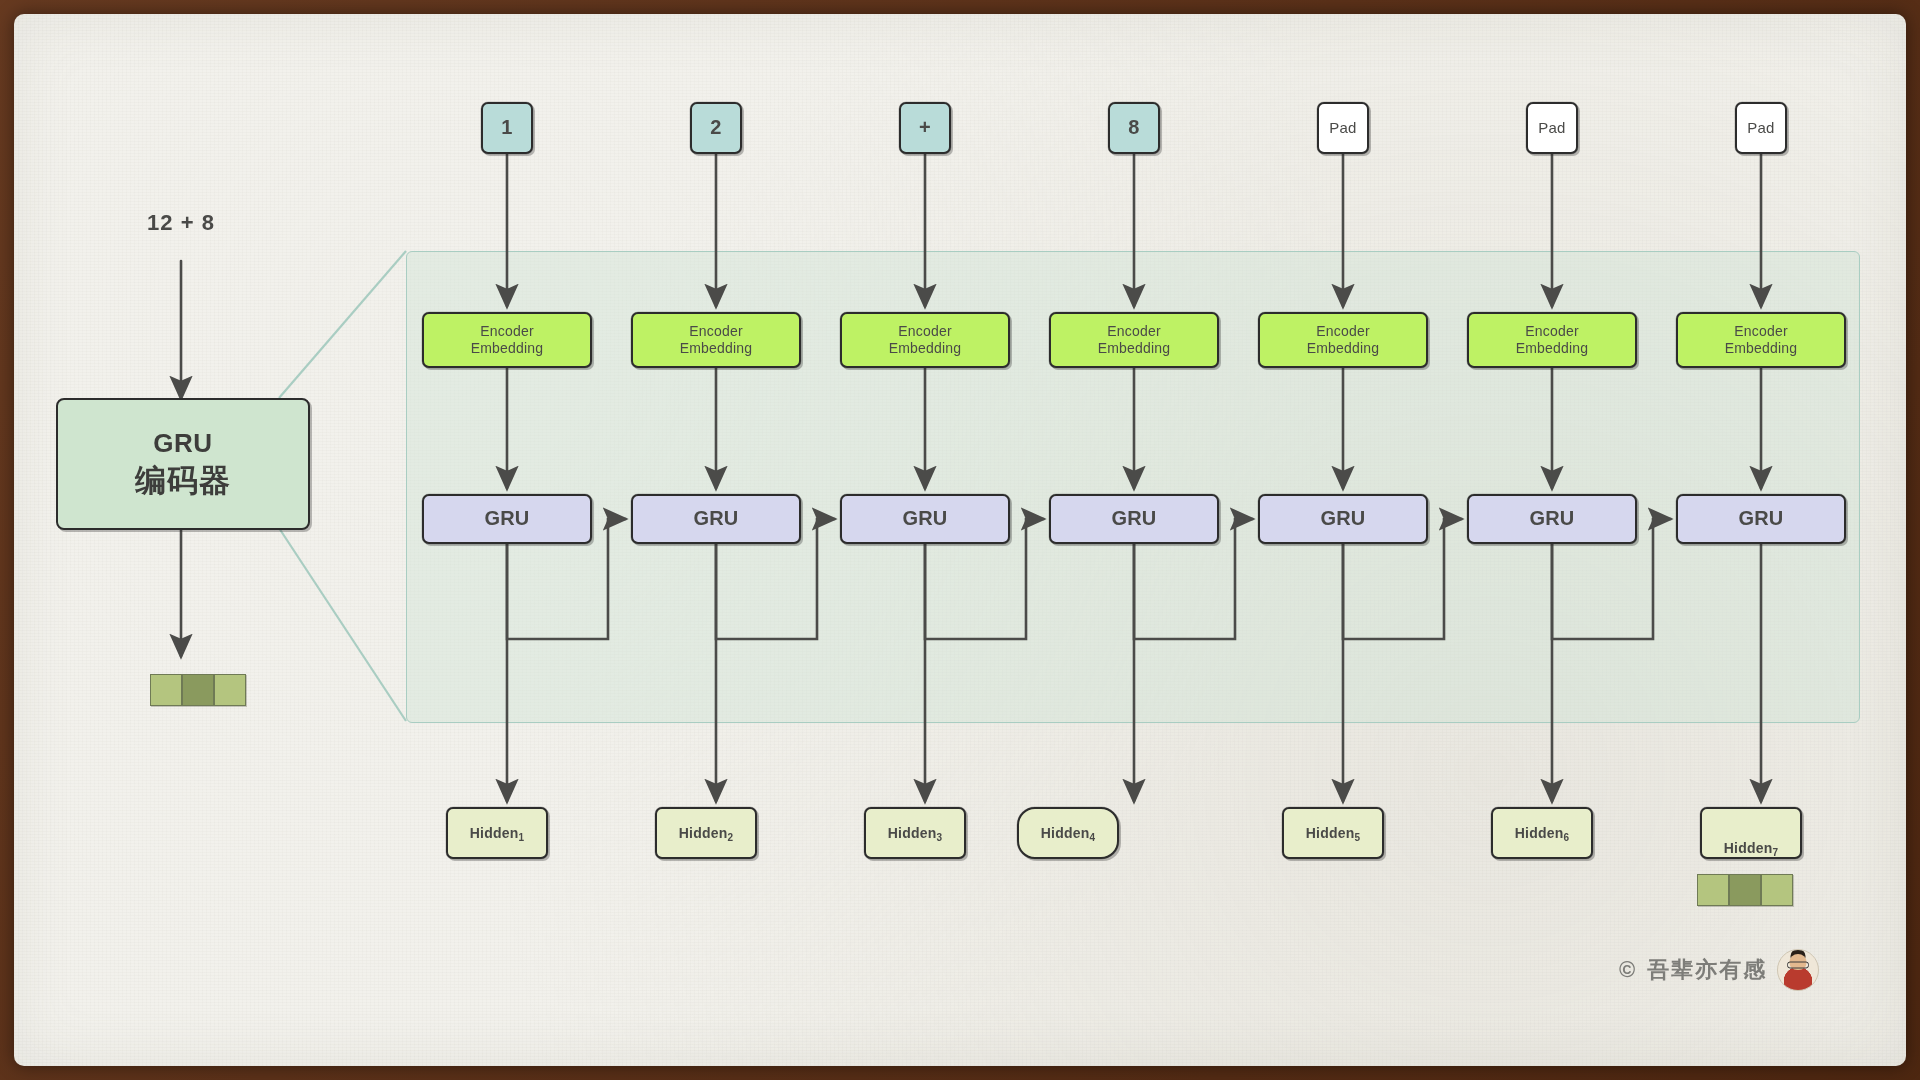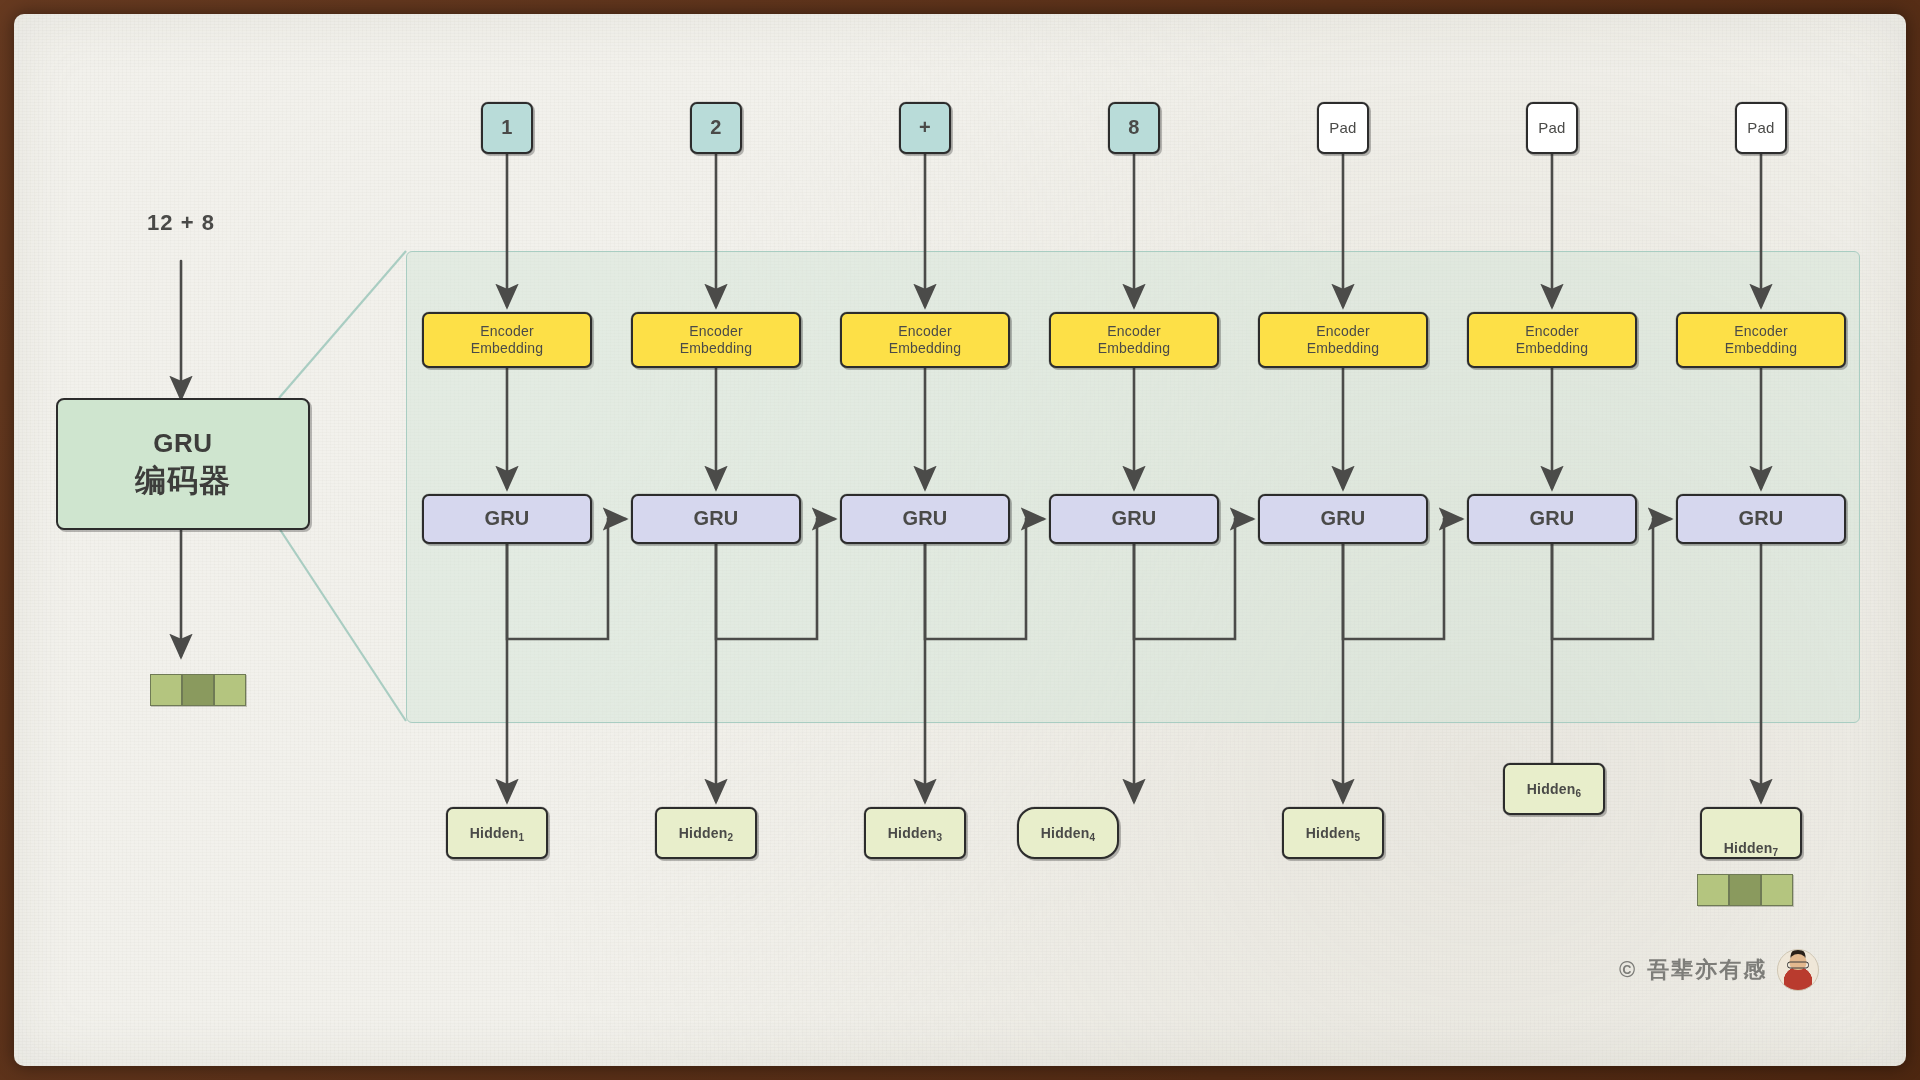--- a/index.html
+++ b/index.html
@@ -45,21 +45,21 @@
     color:#4a4a48;
     border:2.2px solid #2c2c2c;
     border-radius:7px;
     box-shadow:2px 2px 0 rgba(40,40,40,.30), 0 0 0 .5px rgba(40,40,40,.25);
     text-align:center;
     line-height:1.18;
     letter-spacing:.2px;
   }
   .token{width:52px;height:52px;font-size:20px;font-weight:600;background:#b9dcd9;}
   .token.pad{background:#ffffff;font-size:15px;font-weight:400;}
-  .embed{width:170px;height:56px;background:#fde047;font-size:14px;font-weight:500;}
+  .embed{width:170px;height:56px;background:#bef264;font-size:14px;font-weight:500;}
   .gru{width:170px;height:50px;background:#d6d7ee;font-size:20px;font-weight:600;}
   .hidden{width:102px;height:52px;background:#e8eecb;font-size:14px;font-weight:600;}
   .hidden sub{font-size:10px;font-weight:600;vertical-align:baseline;position:relative;top:3px;}
 
   .encoder-box{
     position:absolute;width:250px;height:128px;
     background:#cfe5cf;border:2.4px solid #2c2c2c;border-radius:8px;
     box-shadow:2px 2px 0 rgba(40,40,40,.30);
     display:flex;flex-direction:column;align-items:center;justify-content:center;
     color:#3d3d3b;line-height:1.3;
@@ -261,21 +261,21 @@
           <div class="node token pad" style="left: 1512px; top: 88px;">
             <span>Pad</span>
           </div>
           <div class="node embed" style="left: 1453px; top: 298px;">
             <span>Encoder</span>
             <span>Embedding</span>
           </div>
           <div class="node gru" style="left: 1453px; top: 480px;">
             <span>GRU</span>
           </div>
-          <div class="node hidden" style="left: 1477px; top: 749px; margin-left: 12px;">
+          <div class="node hidden" style="left: 1477px; top: 793px;">
             <span><span>Hidden</span><sub>6</sub></span>
           </div>
           <div class="node token pad" style="left: 1721px; top: 88px;">
             <span>Pad</span>
           </div>
           <div class="node embed" style="left: 1662px; top: 298px;">
             <span>Encoder</span>
             <span>Embedding</span>
           </div>
           <div class="node gru" style="left: 1662px; top: 480px;">

